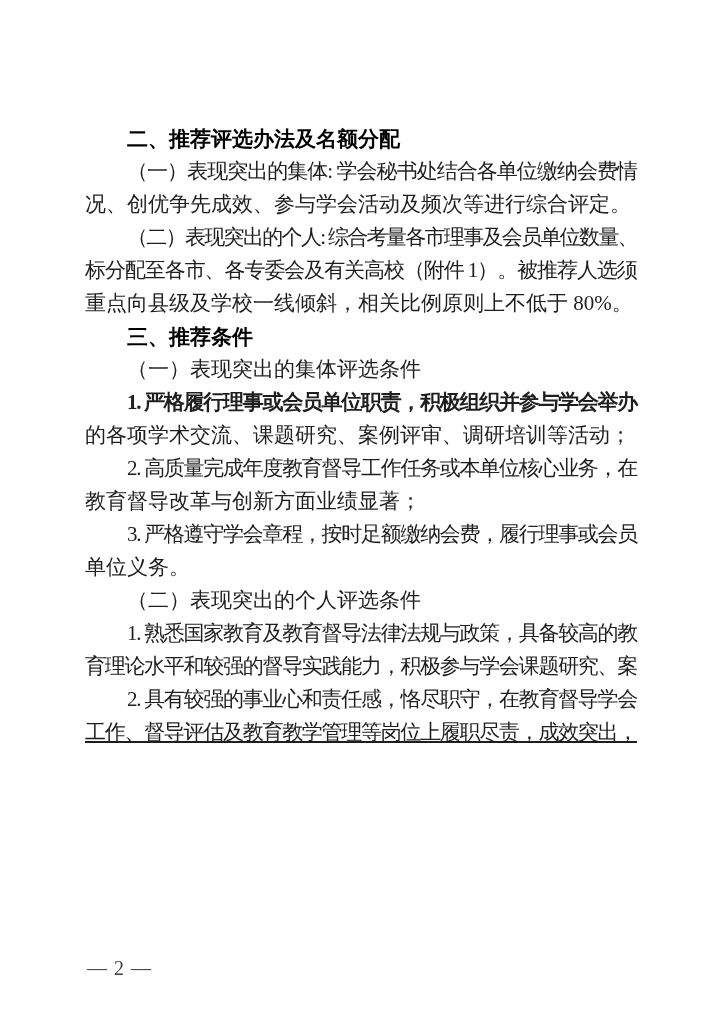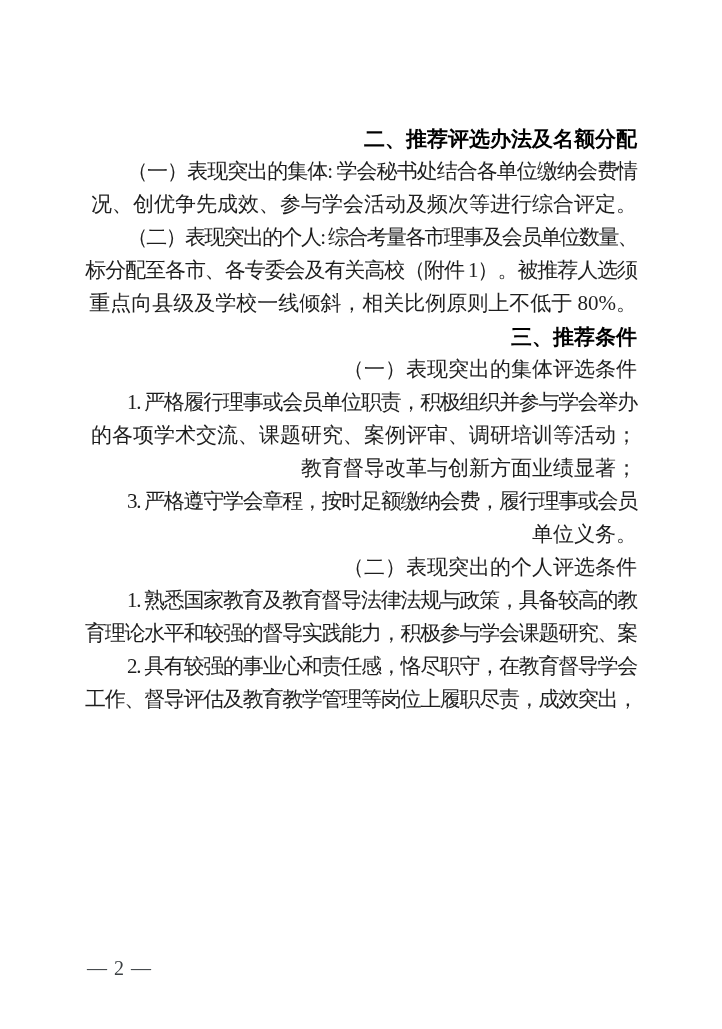--- a/index.html
+++ b/index.html
@@ -1,15 +1,15 @@
 <!DOCTYPE html>
 <html><head>
 <meta charset="utf-8">
 <style>
-  * { box-sizing: border-box; text-align: right; }
+  * { box-sizing: border-box; }
   html, body { margin: 0; padding: 0; }
   body { background: #ffffff; }
   .page {
     position: relative;
     width: 722px;
     height: 1029px;
     background: #ffffff;
     overflow: hidden;
     font-family: "Liberation Serif", "DejaVu Serif", serif;
   }
@@ -49,25 +49,26 @@
 <div class="page">
   <div class="content" id="content">
       <div class="line heading indent">二、推荐评选办法及名额分配</div>
       <div class="line indent justify" style="letter-spacing: -0.963px;">（一）表现突出的集体: 学会秘书处结合各单位缴纳会费情</div>
       <div class="line">况、创优争先成效、参与学会活动及频次等进行综合评定。</div>
       <div class="line indent justify" style="letter-spacing: -1.679px;">（二）表现突出的个人: 综合考量各市理事及会员单位数量、</div>
       <div class="line justify" style="letter-spacing: -1.069px;">标分配至各市、各专委会及有关高校（附件 1）。被推荐人选须</div>
       <div class="line">重点向县级及学校一线倾斜，相关比例原则上不低于 80%。</div>
       <div class="line heading indent">三、推荐条件</div>
       <div class="line indent">（一）表现突出的集体评选条件</div>
-      <div class="line indent justify" style="letter-spacing: -1.286px;">1. 严格履行理事或会员单位职责，积极组织并参与学会举办</div>
+      <div class="line indent justify" style="letter-spacing: -1.286px; font-weight: bold;">1. 严格履行理事或会员单位职责，积极组织并参与学会举办</div>
       <div class="line">的各项学术交流、课题研究、案例评审、调研培训等活动；</div>
+      <div class="line indent justify" style="letter-spacing: -1.286px;">2. 高质量完成年度教育督导工作任务或本单位核心业务，在</div>
       <div class="line">教育督导改革与创新方面业绩显著；</div>
       <div class="line indent justify" style="letter-spacing: -1.286px;">3. 严格遵守学会章程，按时足额缴纳会费，履行理事或会员</div>
       <div class="line">单位义务。</div>
       <div class="line indent">（二）表现突出的个人评选条件</div>
       <div class="line indent justify" style="letter-spacing: -1.286px;">1. 熟悉国家教育及教育督导法律法规与政策，具备较高的教</div>
       <div class="line justify" style="letter-spacing: -1.286px;">育理论水平和较强的督导实践能力，积极参与学会课题研究、案</div>
       <div class="line indent justify" style="letter-spacing: -1.286px;">2. 具有较强的事业心和责任感，恪尽职守，在教育督导学会</div>
-      <div class="line justify" style="letter-spacing: -1.286px;">工作、督导评估及教育教学管理等岗位上履职尽责，成效突出，</div>
+      <div class="line justify" style="letter-spacing: -1.286px; text-decoration: underline;">工作、督导评估及教育教学管理等岗位上履职尽责，成效突出，</div>
     </div>
   <div class="footer">— 2 —</div>
 </div>
 
 </body></html>

